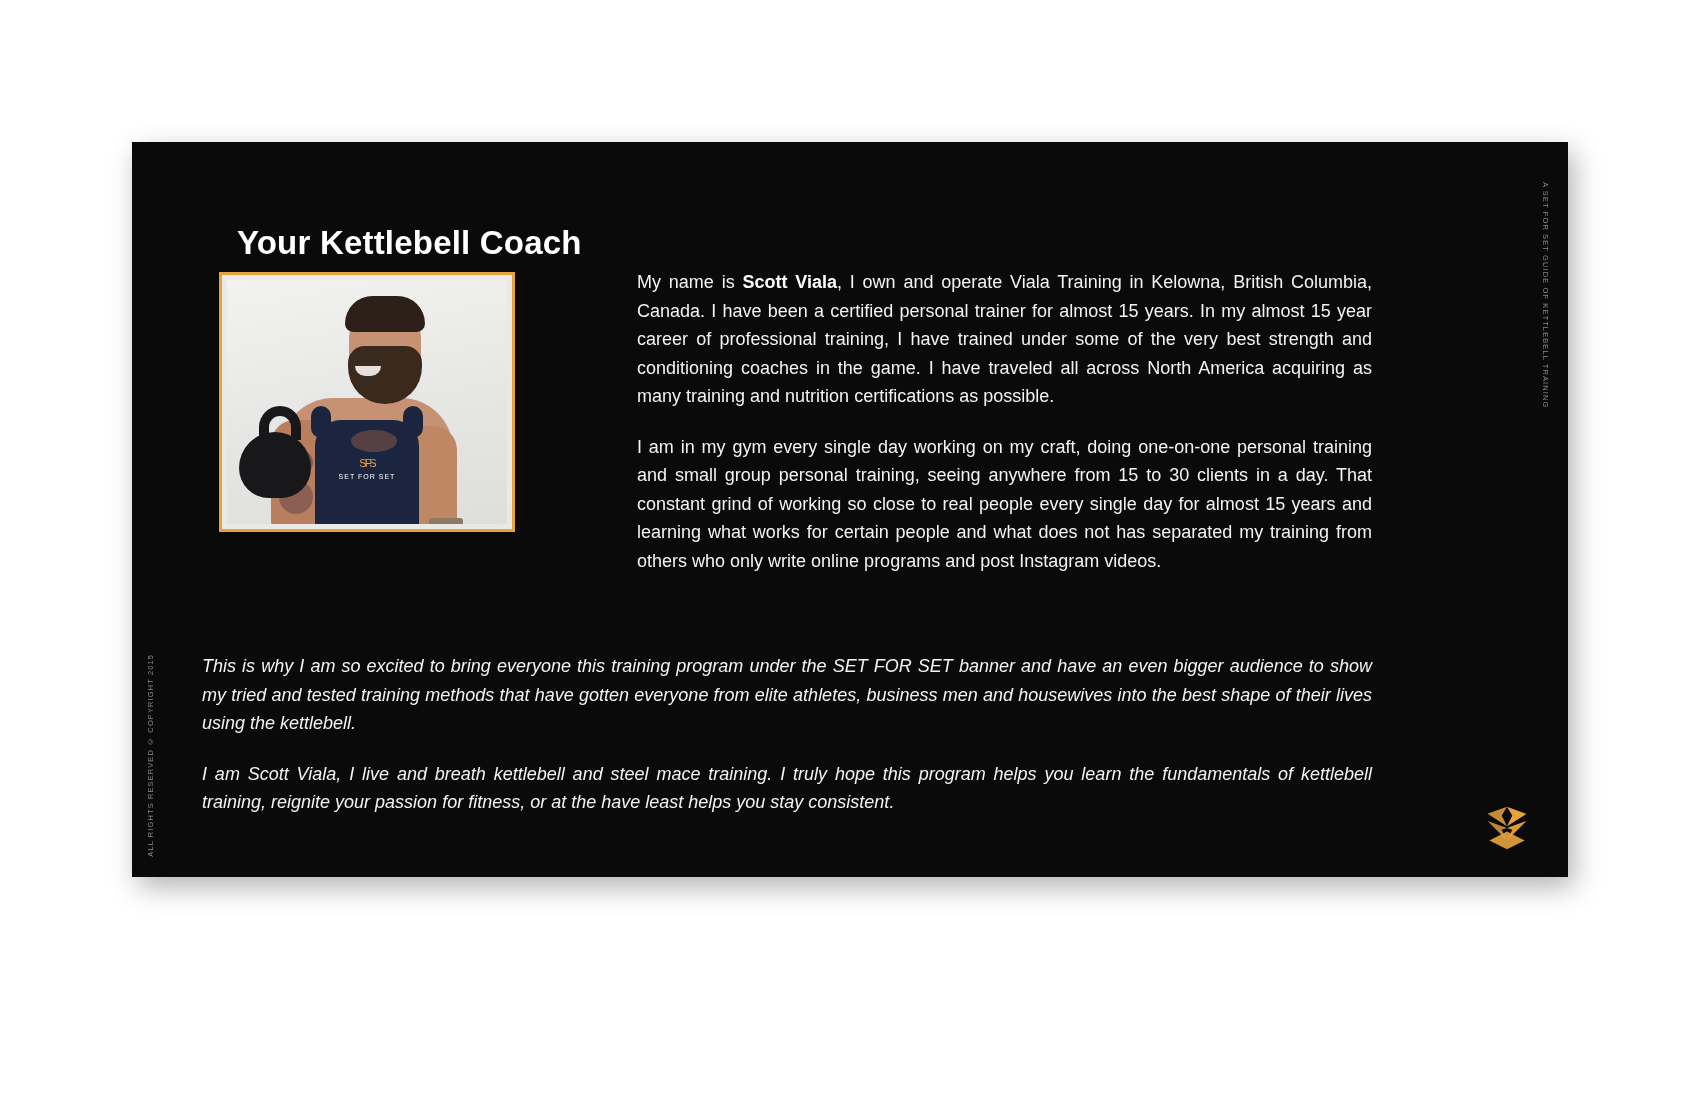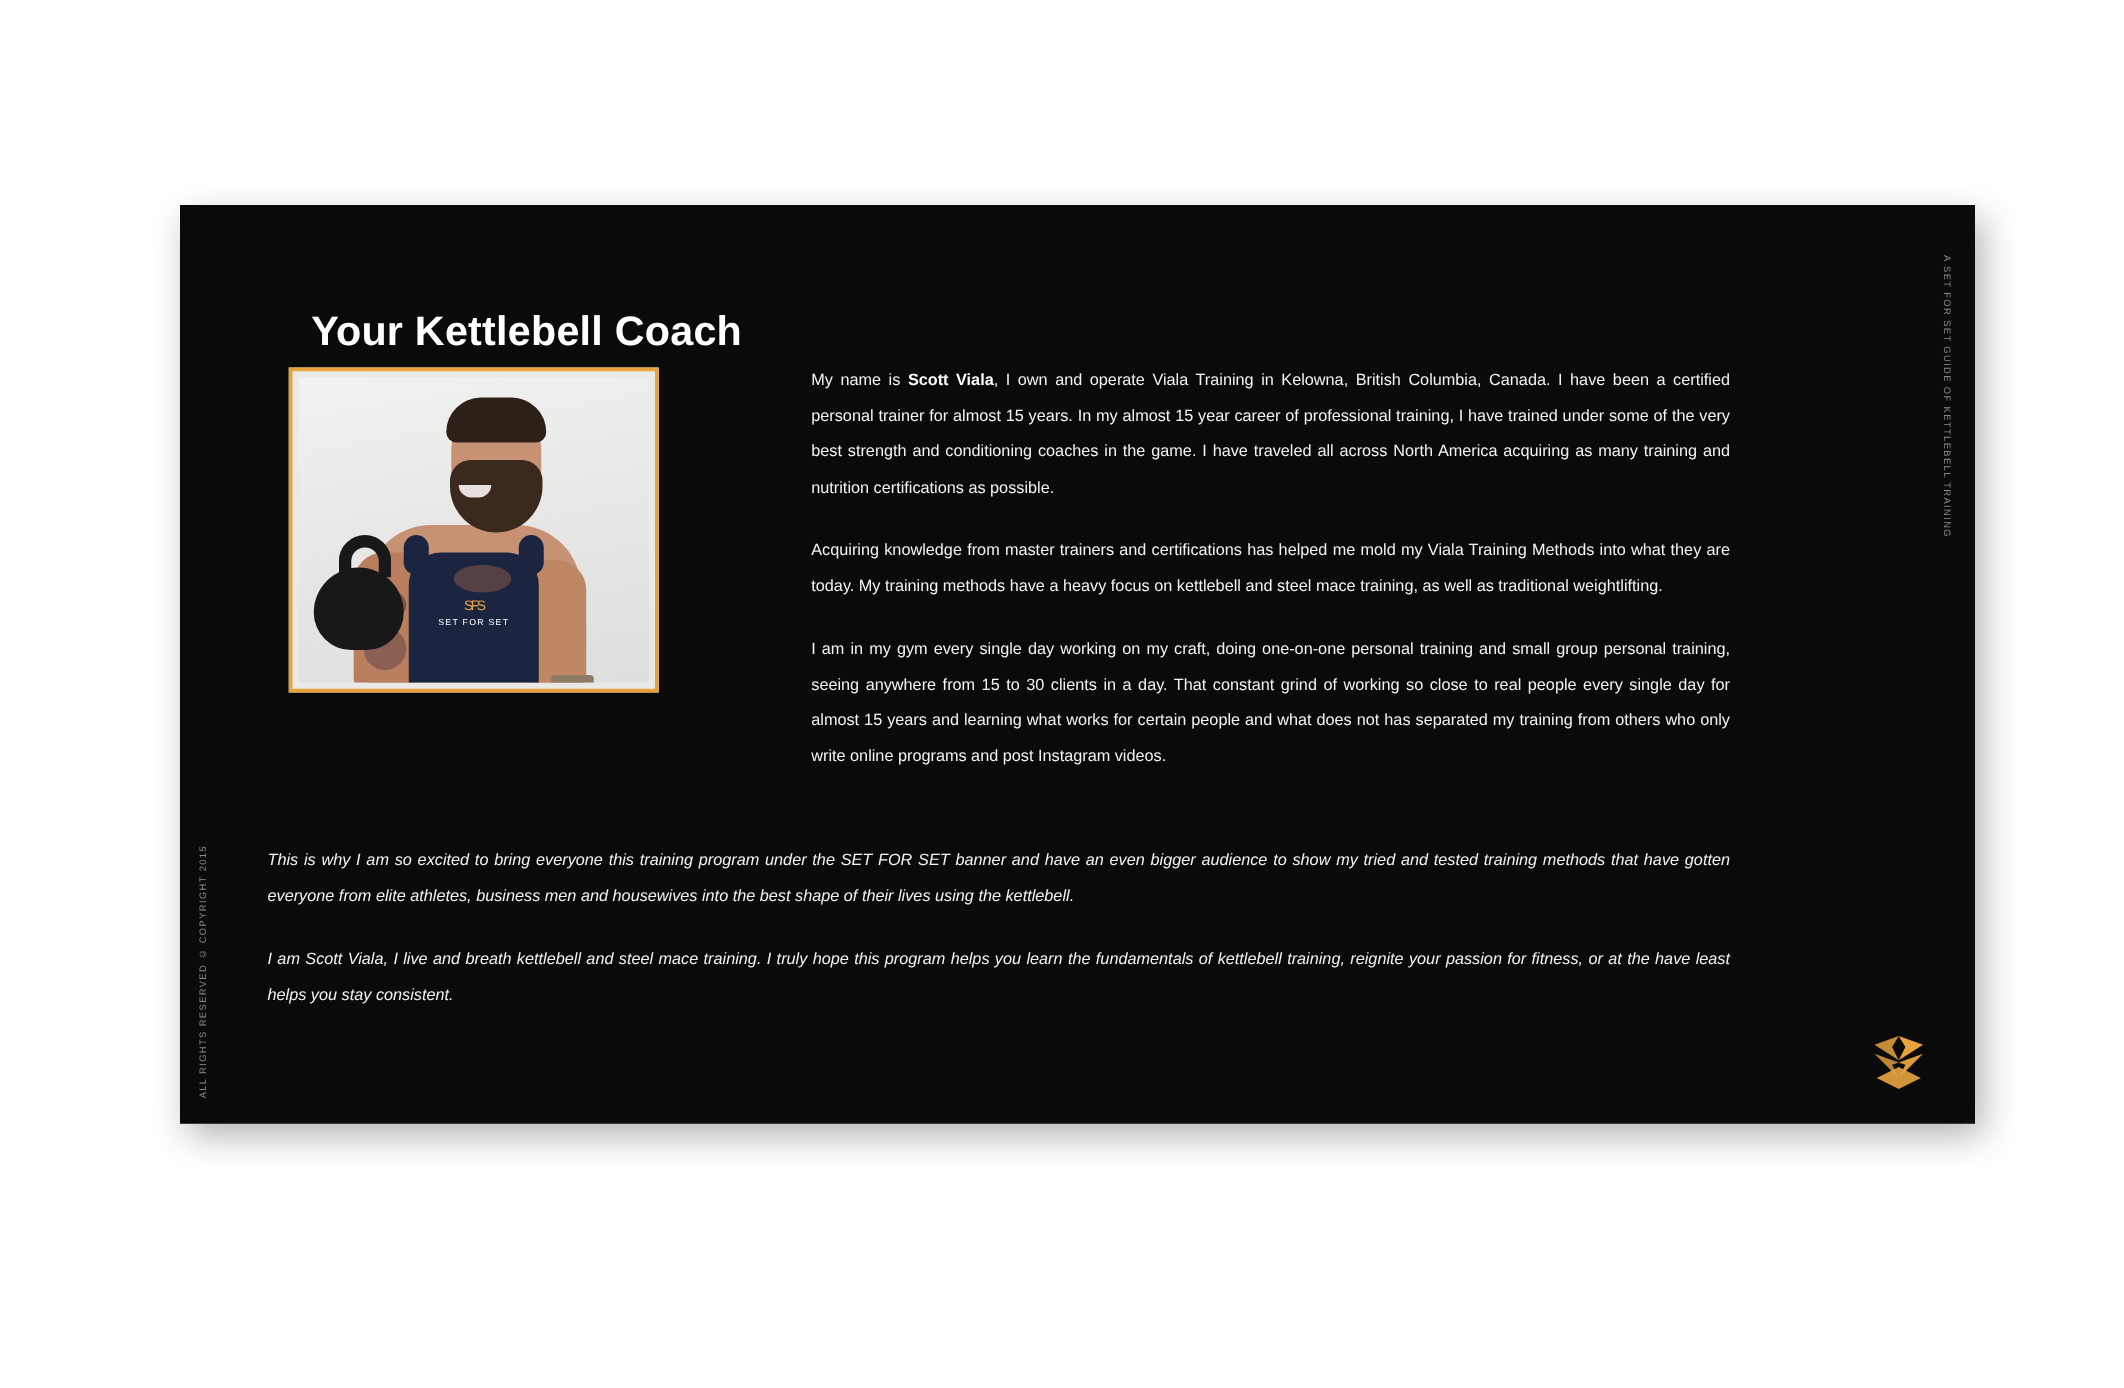--- a/index.html
+++ b/index.html
@@ -15,27 +15,26 @@
   .page-wrap {
     position: relative;
     width: 1699px;
     height: 1110px;
     background: #ffffff;
   }
 
   .slide {
     position: absolute;
     left: 132px;
-    top: 164px;
+    top: 142px;
     width: 1436px;
     height: 735px;
     background: #0a0a0a;
     box-shadow: 6px 10px 26px rgba(0,0,0,0.30);
     overflow: hidden;
-    margin-left: 12px;
   }
 
   
   .slide-title {
     position: absolute;
     left: 105px;
     top: 60px;
     font-size: 33px;
     font-weight: bold;
     color: #ffffff;
@@ -223,21 +222,21 @@
   }
   .full-col {
     position: absolute;
     left: 70px;
     top: 510px;
     width: 1170px;
     font-style: italic;
   }
   p.body {
     margin: 0 0 22px 0;
-    font-size: 13px;
+    font-size: 18px;
     line-height: 28.5px;
     color: #f3f3f3;
     text-align: justify;
     text-justify: inter-word;
     font-weight: 400;
   }
   p.body:last-child { margin-bottom: 0; }
   p.body b { font-weight: bold; color: #ffffff; }
 
   
@@ -306,21 +305,20 @@
         <div class="fig-wrist"></div>
         <div class="tank-logo">
           <div class="tank-logo-mark">SFS</div>
           <div class="tank-logo-text">SET FOR SET</div>
         </div>
       </div>
     </div>
 
     <div class="right-col">
       <p class="body"><span>My name is </span><b>Scott Viala</b><span>, I own and operate Viala Training in Kelowna, British Columbia, Canada. I have been a certified personal trainer for almost 15 years. In my almost 15 year career of professional training, I have trained under some of the very best strength and conditioning coaches in the game. I have traveled all across North America acquiring as many training and nutrition certifications as possible.</span></p>
-      <p class="body">Acquiring knowledge from master trainers and certifications has helped me mold my Viala Training Methods into what they are today. My training methods have a heavy focus on kettlebell and steel mace training, as well as traditional weightlifting.</p>
       <p class="body">I am in my gym every single day working on my craft, doing one-on-one personal training and small group personal training, seeing anywhere from 15 to 30 clients in a day. That constant grind of working so close to real people every single day for almost 15 years and learning what works for certain people and what does not has separated my training from others who only write online programs and post Instagram videos.</p>
     </div>
 
     <div class="full-col">
       <p class="body">This is why I am so excited to bring everyone this training program under the SET FOR SET banner and have an even bigger audience to show my tried and tested training methods that have gotten everyone from elite athletes, business men and housewives into the best shape of their lives using the kettlebell.</p>
       <p class="body">I am Scott Viala, I live and breath kettlebell and steel mace training. I truly hope this program helps you learn the fundamentals of kettlebell training, reignite your passion for fitness, or at the have least helps you stay consistent.</p>
     </div>
 
     <div class="side-right">A SET FOR SET GUIDE OF KETTLEBELL TRAINING</div>
     <div class="side-left">ALL RIGHTS RESERVED © COPYRIGHT 2015</div>

